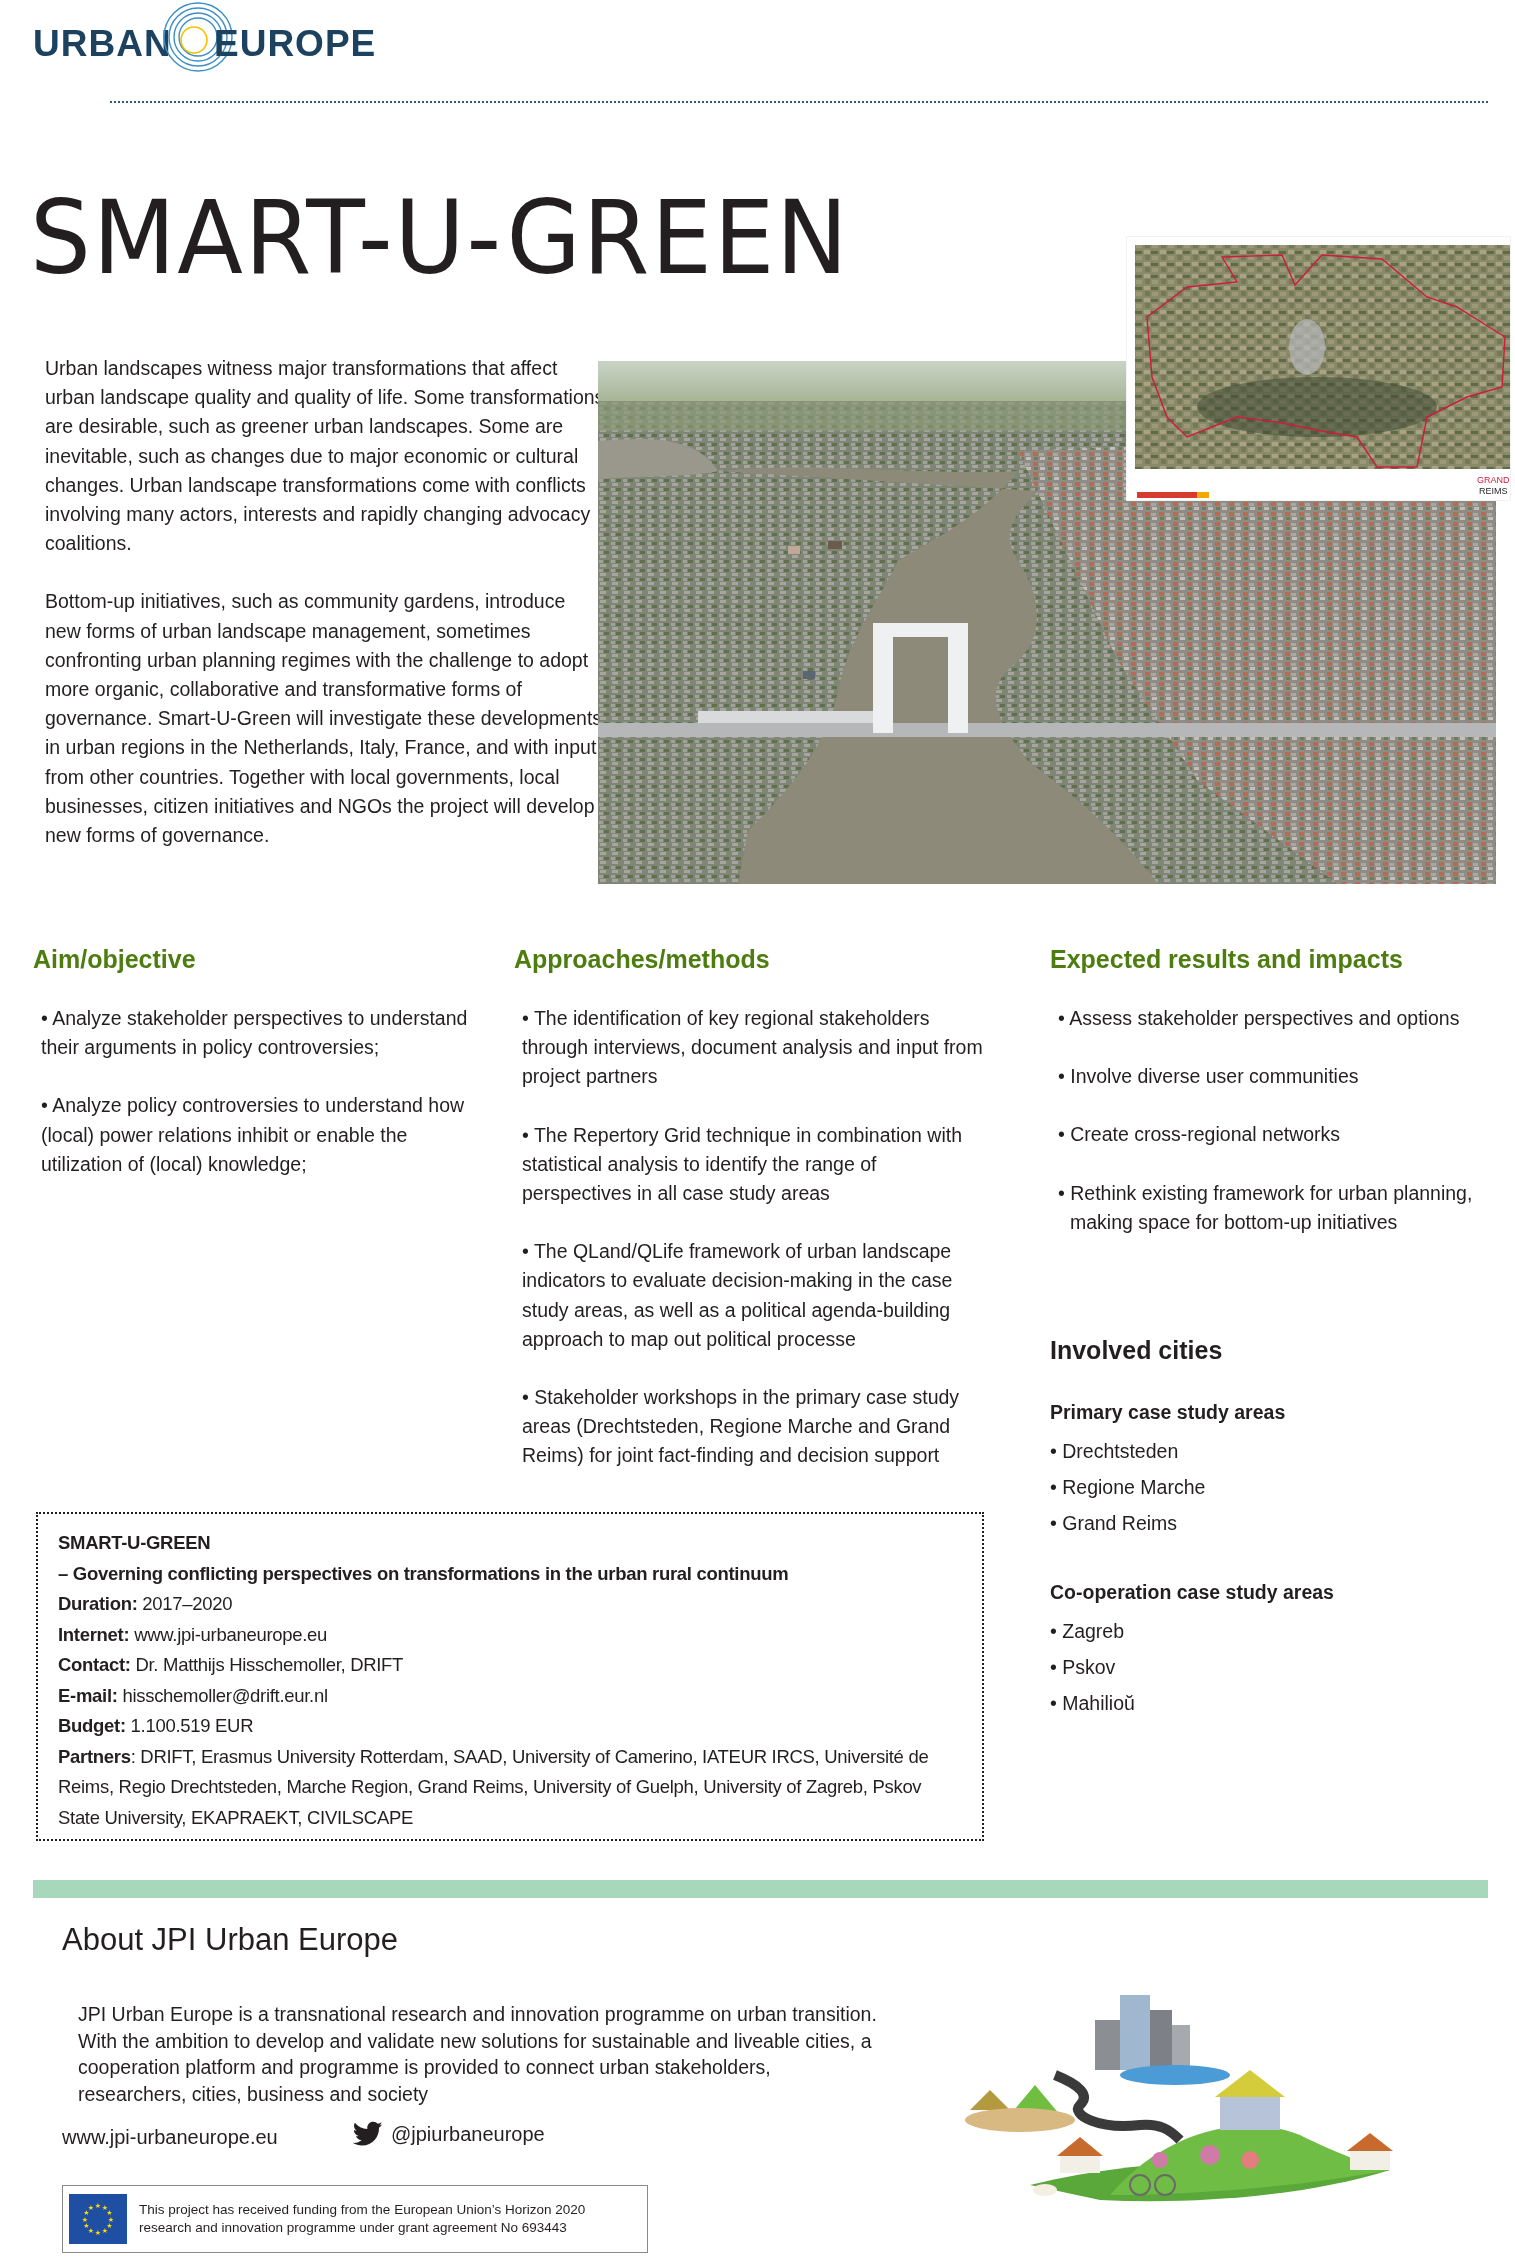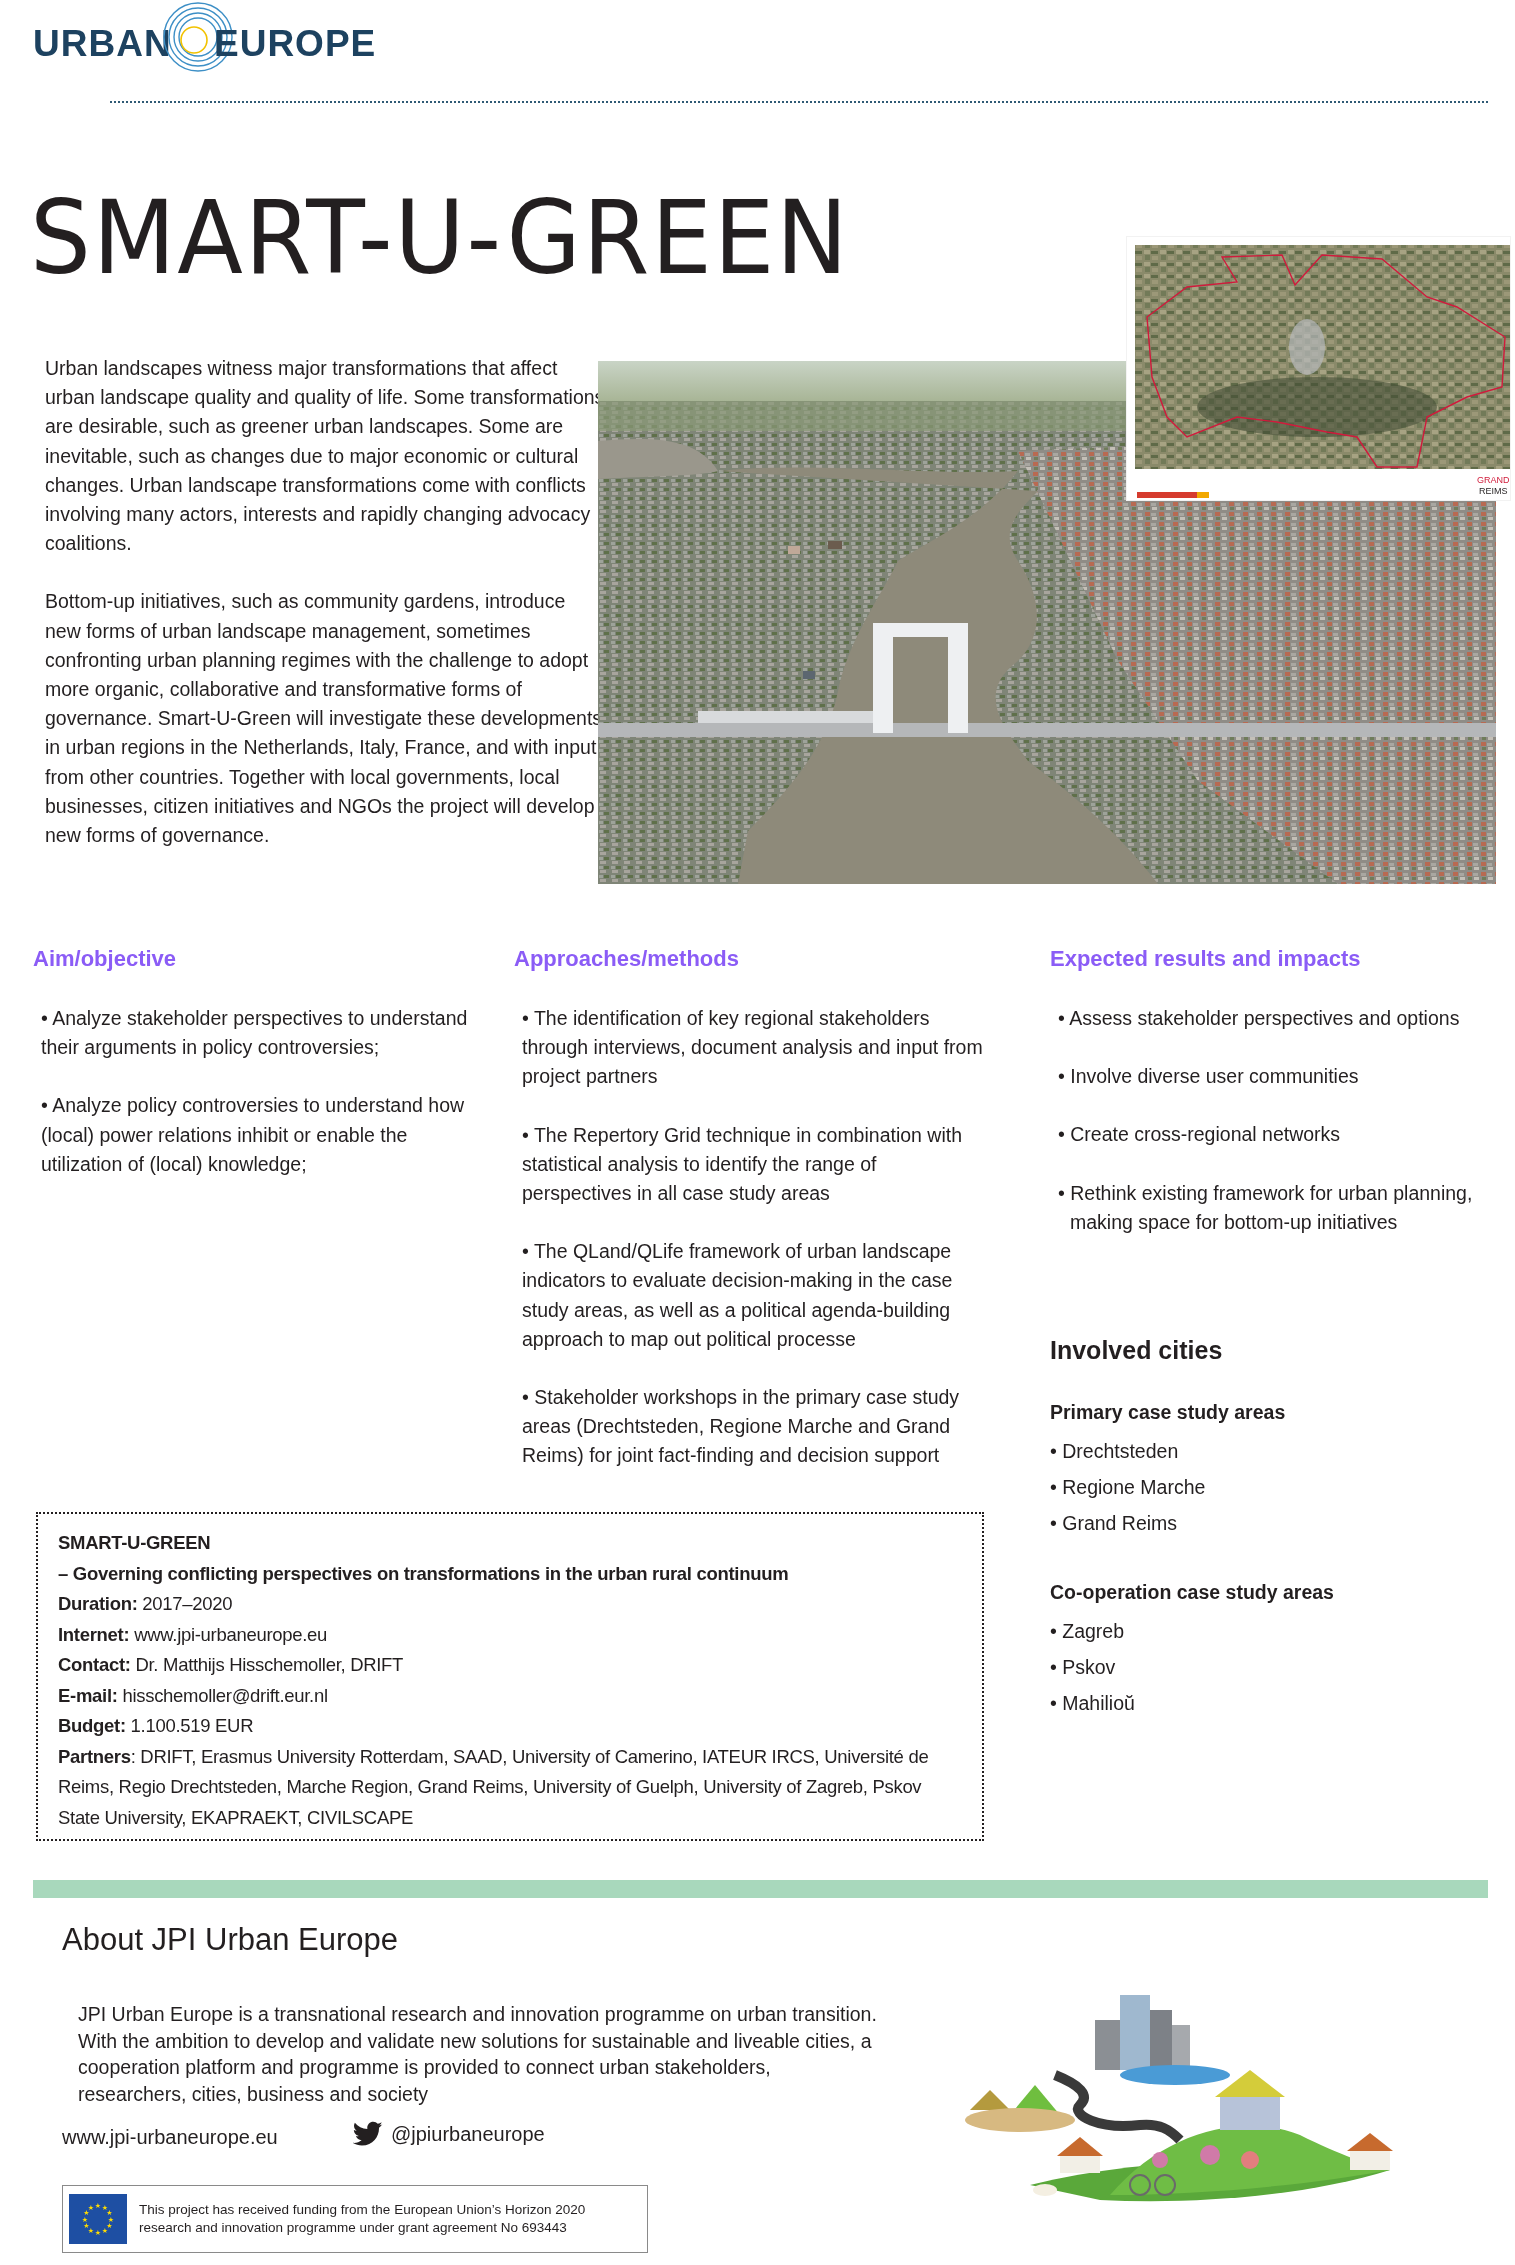--- a/index.html
+++ b/index.html
@@ -23,21 +23,21 @@
 
   .body-text { font-size:19.5px; line-height:29.2px; color:#231f20; }
   .intro { left:45px; top:354px; width:560px; }
   .intro p { margin:0 0 29px 0; }
 
   .photo { left:598px; top:361px; width:898px; height:523px; overflow:hidden; }
   .map { left:1127px; top:237px; width:383px; height:263px; background:#fff; overflow:hidden;
          box-shadow:0 0 0 1px #f2f2f2; }
 
   .col { width:460px; }
-  .col h2 { margin:0 0 30px 0; font-size:22px; line-height:30px; font-weight:bold; color:#8b5cf6; }
+  .col h2 { margin:0 0 30px 0; font-size:25px; line-height:30px; font-weight:bold; color:#4d7c0f; }
   .col ul { list-style:none; margin:8px; padding:0; }
   .col li { margin:0 0 29px 0; }
   .col-aim { left:33px; top:944px; }
   .col-methods { left:514px; top:944px; width:480px; }
   .col-results { left:1050px; top:944px; width:450px; }
   .hang { padding-left:12px; text-indent:-12px; }
 
   .cities { left:1050px; top:1335px; width:450px; }
   .cities h2 { margin:0 0 32px 0; font-size:25px; line-height:30px; font-weight:bold; }
   .cities h3 { margin:0 0 6px 0; font-size:19.5px; line-height:30px; font-weight:bold; }

